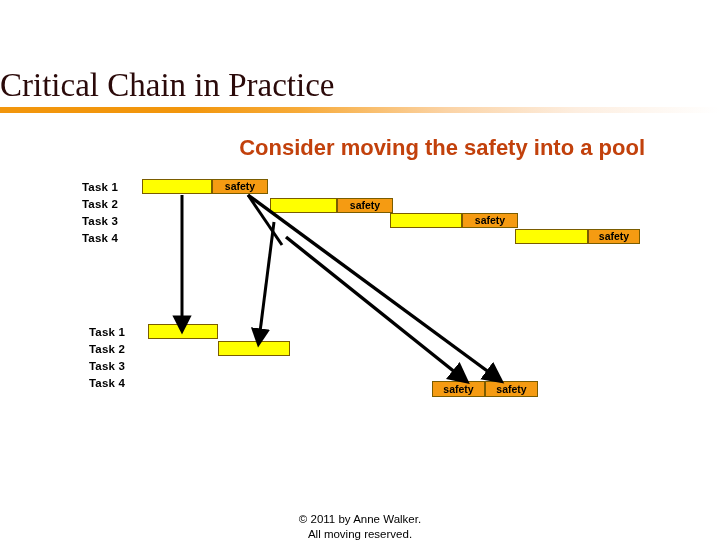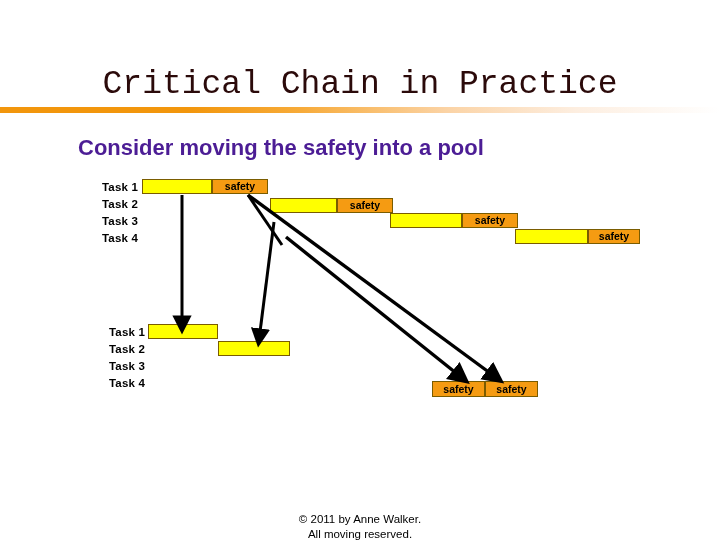--- a/index.html
+++ b/index.html
@@ -15,25 +15,25 @@
     position: relative;
   }
 
   
   #slide-title {
     position: absolute;
     left: 0;
     top: 62px;
     width: 720px;
     height: 46px;
-    font-family: Liberation Mono, monospace;
+    font-family: Liberation Serif, serif;
     font-size: 33px;
     font-weight: 400;
     color: #2b0a0a;
-    text-align: center;
+    text-align: left;
     letter-spacing: 0px;
     white-space: nowrap;
     line-height: 46px;
   }
 
   
   #title-divider {
     position: absolute;
     left: 0;
     top: 107px;
@@ -56,38 +56,37 @@
     width: 567px;
     height: 285px;
     background: #ffffff;
   }
 
   #figure-heading {
     position: absolute;
     left: 0;
     top: 8px;
     width: 567px;
-    text-align: left;
+    text-align: right;
     font-family: "Liberation Sans", sans-serif;
     font-weight: bold;
     font-size: 22px;
-    color: #4c1d95;
+    color: #c2410c;
     white-space: nowrap;
   }
 
   
   .gantt-label {
     position: absolute;
     font-family: "Liberation Sans", sans-serif;
     font-weight: bold;
     font-size: 11.5px;
     color: #000000;
     white-space: nowrap;
     letter-spacing: 0.2px;
-    margin-left: 20px;
   }
 
   .bar {
     position: absolute;
     height: 15px;
     box-sizing: border-box;
     border: 1px solid #7a5c00;
   }
   .bar-work {
     background: #ffff00;

